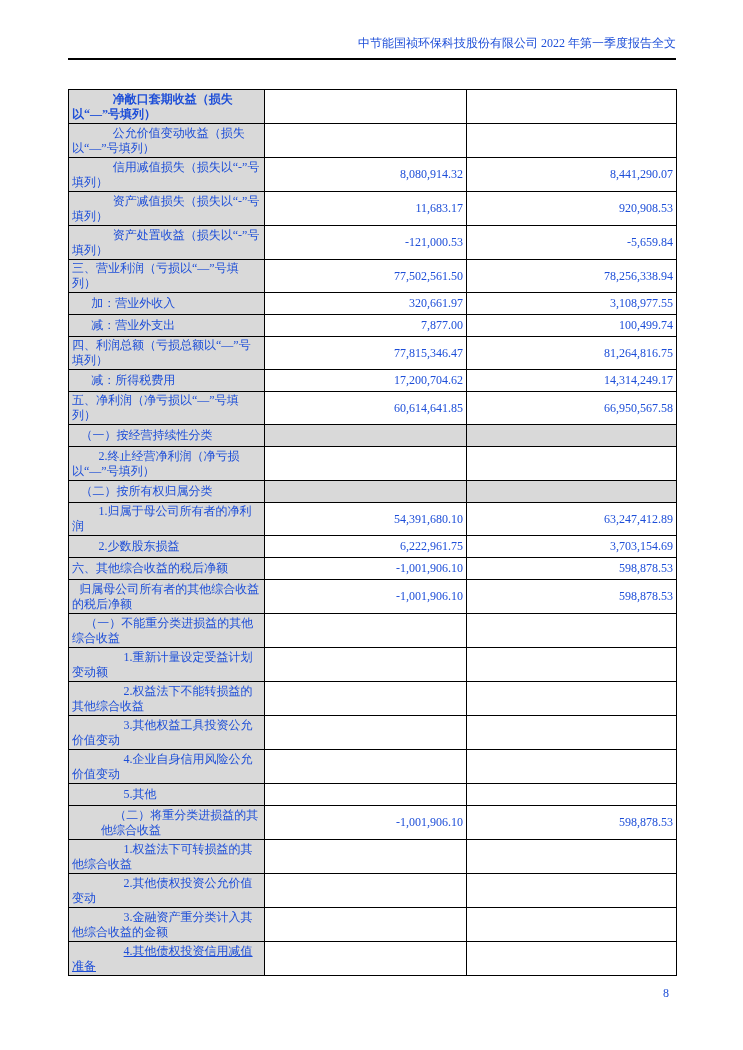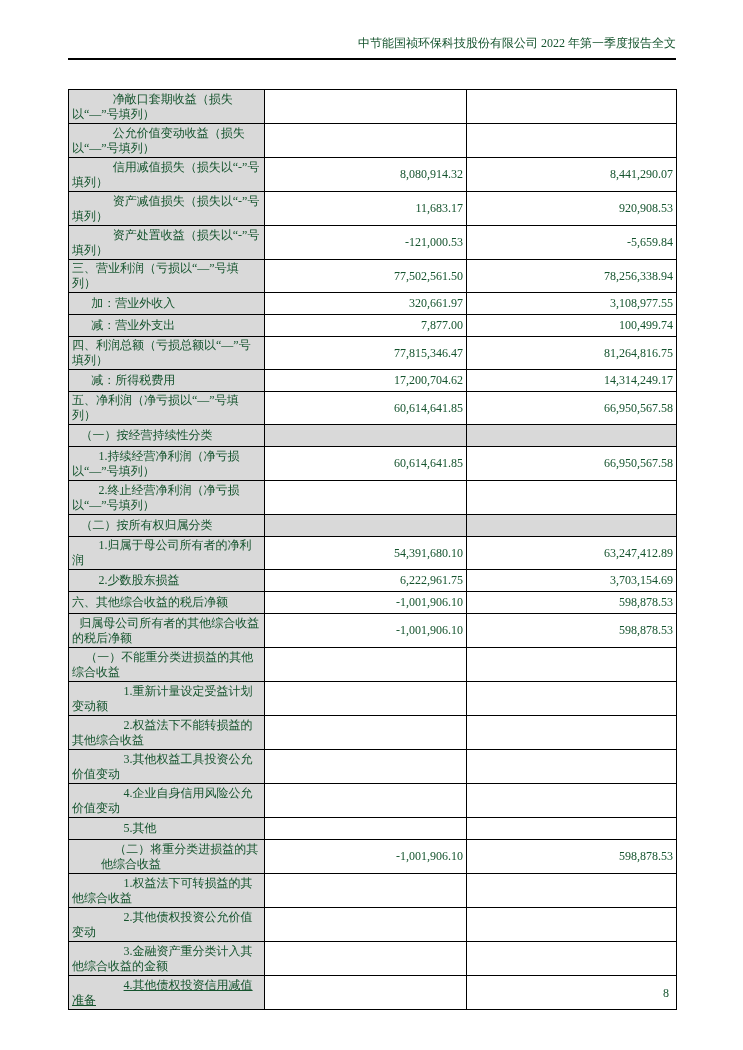--- a/index.html
+++ b/index.html
@@ -1,21 +1,21 @@
 <!DOCTYPE html>
 <html><head>
 <meta charset="utf-8">
 <style>
   html,body { margin:0; padding:0; background:#f0f0f0; }
   .page {
     position:relative;
     width:743px; height:1050px;
     background:#ffffff;
     font-family:"Liberation Serif","DejaVu Serif",serif;
-    color:#14532d;
+    color:#1d4ed8;
     overflow:hidden;
     margin:0 auto;
   }
   .header {
     position:absolute;
     left:68px; top:36px; width:608px;
     text-align:right;
     font-size:12px;
     line-height:14px;
     padding-bottom:8px;
@@ -66,21 +66,21 @@
   </div>
 
   <table class="fin">
     <colgroup>
       <col style="width:196px">
       <col style="width:202px">
       <col style="width:210px">
     </colgroup>
     <tbody id="table-body">
         <tr class="tall">
-    <td class="label-cell" style="text-indent: 3.4em;">净敞口套期收益（损失以“—”号填列）</td>
+    <td class="label-cell" style="text-indent: 3.4em; font-weight: bold;">净敞口套期收益（损失以“—”号填列）</td>
     <td class="value-cell"></td>
     <td class="value-cell"></td>
   </tr>
         <tr class="tall">
     <td class="label-cell" style="text-indent: 3.4em;">公允价值变动收益（损失以“—”号填列）</td>
     <td class="value-cell"></td>
     <td class="value-cell"></td>
   </tr>
         <tr class="tall">
     <td class="label-cell" style="text-indent: 3.4em;">信用减值损失（损失以“-”号填列）</td>
@@ -126,25 +126,20 @@
     <td class="label-cell" style="text-indent: 0em;">五、净利润（净亏损以“—”号填列）</td>
     <td class="value-cell">60,614,641.85</td>
     <td class="value-cell">66,950,567.58</td>
   </tr>
         <tr class="short full-gray">
     <td class="label-cell" style="text-indent: 0.7em;">（一）按经营持续性分类</td>
     <td class="value-cell"></td>
     <td class="value-cell"></td>
   </tr>
         <tr class="tall">
-    <td class="label-cell" style="text-indent: 2.2em;">1.持续经营净利润（净亏损以“—”号填列）</td>
-    <td class="value-cell">60,614,641.85</td>
-    <td class="value-cell">66,950,567.58</td>
-  </tr>
-        <tr class="tall">
     <td class="label-cell" style="text-indent: 2.2em;">2.终止经营净利润（净亏损以“—”号填列）</td>
     <td class="value-cell"></td>
     <td class="value-cell"></td>
   </tr>
         <tr class="short full-gray">
     <td class="label-cell" style="text-indent: 0.7em;">（二）按所有权归属分类</td>
     <td class="value-cell"></td>
     <td class="value-cell"></td>
   </tr>
         <tr class="short">

